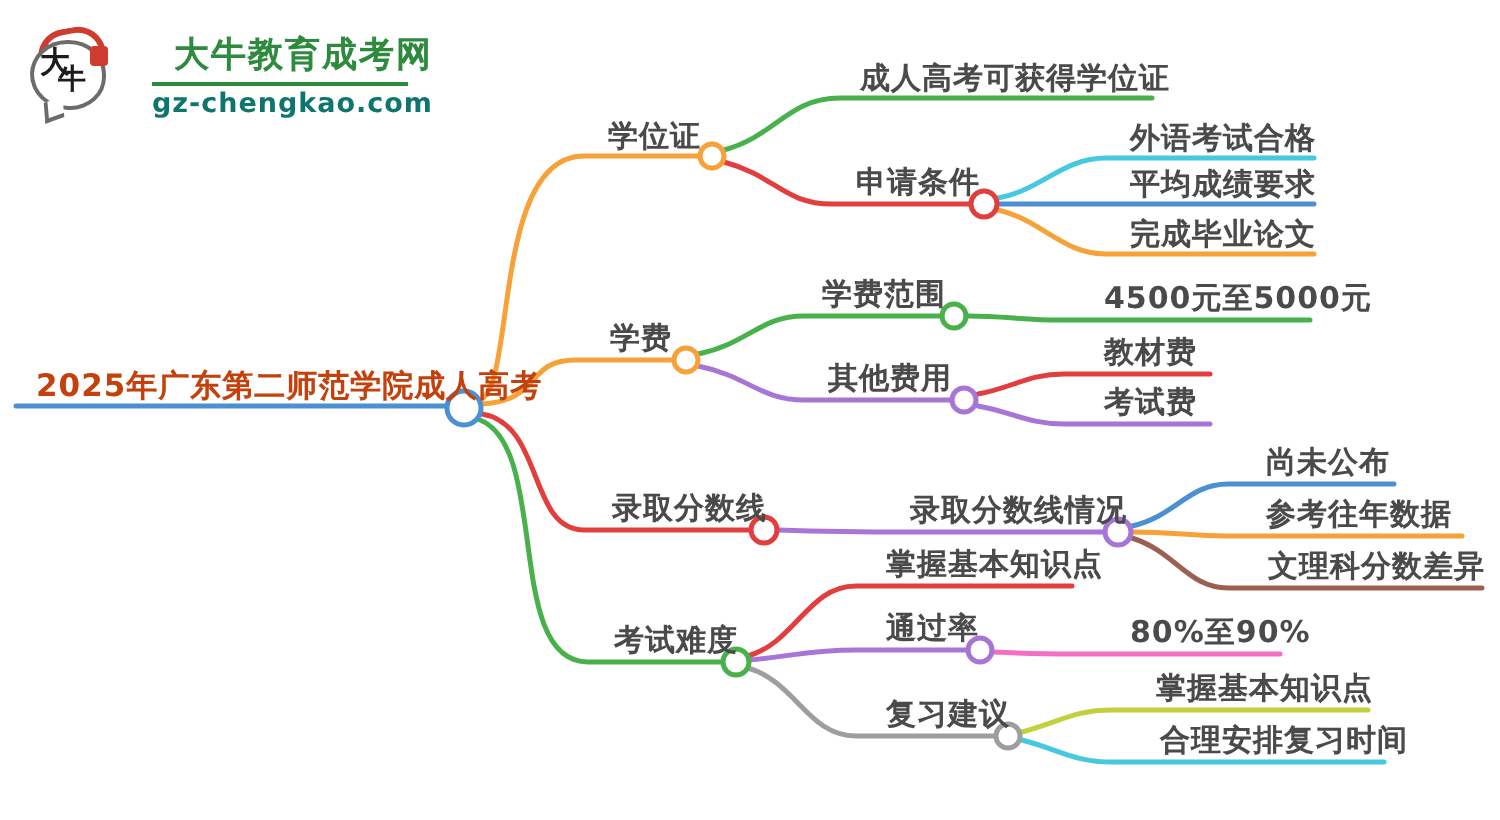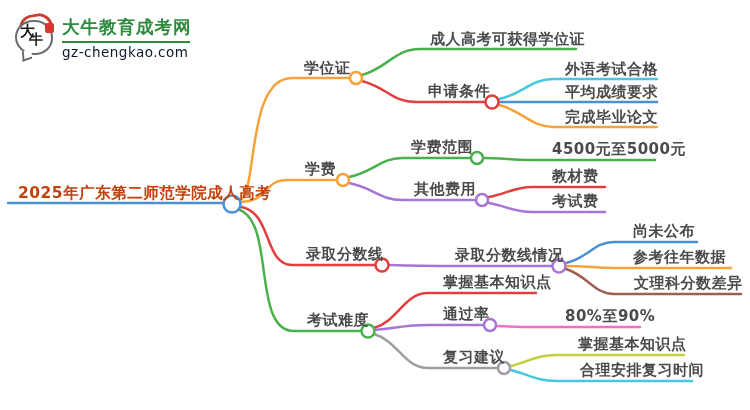--- a/index.html
+++ b/index.html
@@ -28,24 +28,24 @@
   .logo-char-a{position:absolute;left:8px;top:8px;font-size:15px;font-weight:bold;color:#1c1c1c;}
   .logo-char-b{position:absolute;left:17px;top:17px;font-size:14px;font-weight:bold;color:#1c1c1c;}
   .logo-arc{
     position:absolute;left:6px;top:0px;width:28px;height:13px;
     border:3px solid #cf3b2f;border-bottom:none;border-radius:14px 14px 0 0;
     transform:rotate(-10deg);
   }
   .logo-seal{
     position:absolute;left:33px;top:9px;width:9px;height:10px;background:#cf3b2f;border-radius:2px;
   }
-  .logo-textcol{margin-left:6px;}
+  .logo-textcol{margin-left:20px;text-align:right;}
   .logo-title{font-size:17.5px;font-weight:bold;color:#2e8b3e;letter-spacing:1px;}
   .logo-divider{height:2px;background:#2e8b3e;margin:2px 0 1px 0;width:128px;}
-  .logo-url{font-size:13.5px;font-weight:normal;color:#0f172a;letter-spacing:0.5px;}
+  .logo-url{font-size:13.5px;font-weight:bold;color:#0f766e;letter-spacing:0.5px;}
 </style>
 </head>
 <body>
 
 <div id="canvas">
 
   <svg id="wires" width="750" height="410" viewBox="0 0 750 410">
     <g fill="none" stroke-width="2.5" stroke-linecap="round">
 
       <path d="M8,203 L223,203" stroke="#4a90d2"></path>

